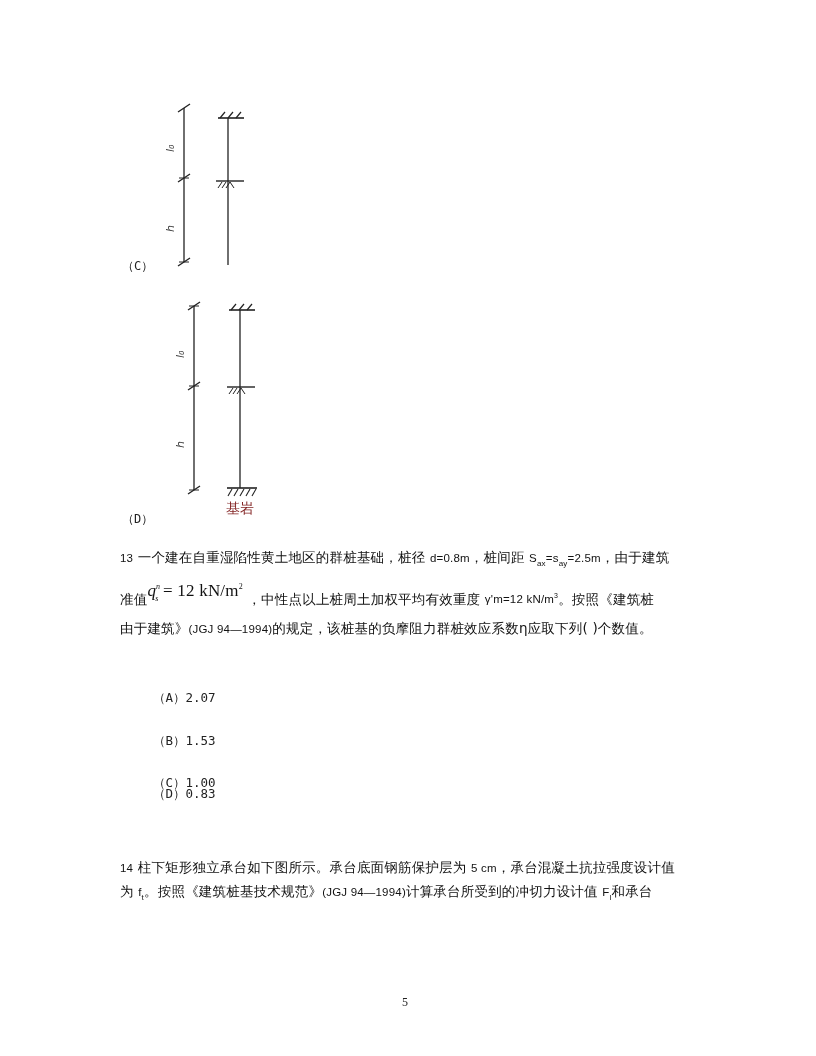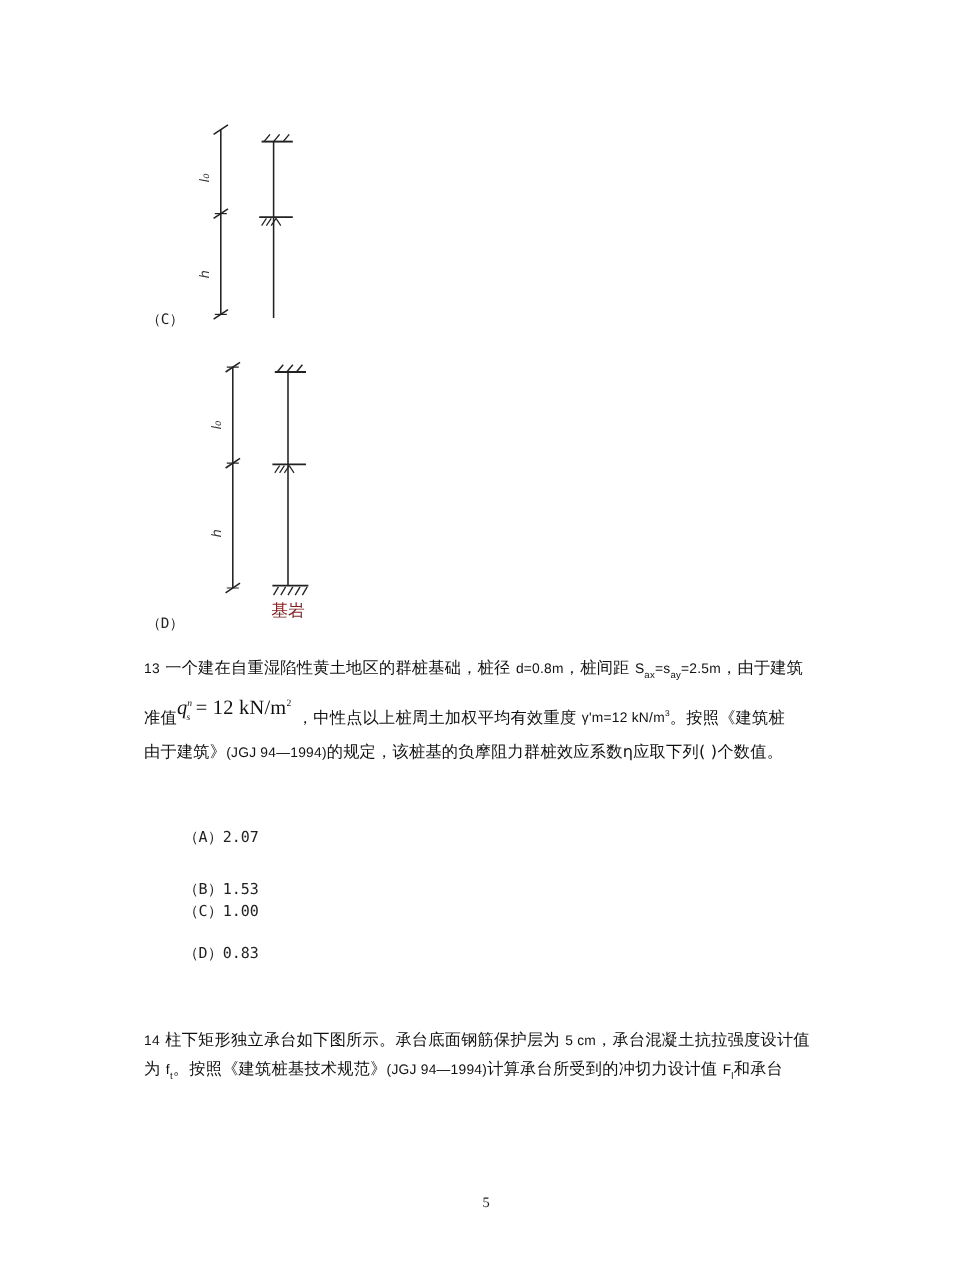--- a/index.html
+++ b/index.html
@@ -90,21 +90,21 @@
       <span>准值</span><span class="formula" style="position:relative;top:-7px;"><i>q</i><sup style="font-size:8px;font-style:italic">n</sup><sub style="font-size:8px;font-style:italic;margin-left:-5px">s</sub><span> = 12  kN/m</span><sup style="font-size:8px">2</sup></span>
       <span>，中性点以上桩周土加权平均有效重度 </span><span class="mono">γ'm=12 kN/m</span><sup class="mono" style="font-size:7px">3</sup><span>。按照《建筑桩</span>
     </div>
     <div>
       <span>由于建筑》</span><span class="mono">(JGJ 94—1994)</span><span>的规定，该桩基的负摩阻力群桩效应系数η应取下列( )个数值。</span>
     </div>
   </div>
 
   <div class="option" style="top:690px;"><span>（A）</span><span>2.07</span></div>
   <div class="option" style="top:733px;"><span>（B）</span><span>1.53</span></div>
-  <div class="option" style="top:751px;"><span>（C）</span><span>1.00</span></div>
+  <div class="option" style="top:775px;"><span>（C）</span><span>1.00</span></div>
   <div class="option" style="top:786px;"><span>（D）</span><span>0.83</span></div>
 
   <div class="para" style="top:856px;">
     <div>
       <span class="mono">14</span>
       <span>柱下矩形独立承台如下图所示。承台底面钢筋保护层为 </span><span class="mono">5 cm</span><span>，承台混凝土抗拉强度设计值</span>
     </div>
     <div>
       <span>为 </span><span class="mono">f</span><sub class="mono" style="font-size:8px">t</sub><span>。按照《建筑桩基技术规范》</span><span class="mono">(JGJ 94—1994)</span><span>计算承台所受到的冲切力设计值 </span><span class="mono">F</span><sub class="mono" style="font-size:8px">l</sub><span>和承台</span>
     </div>

